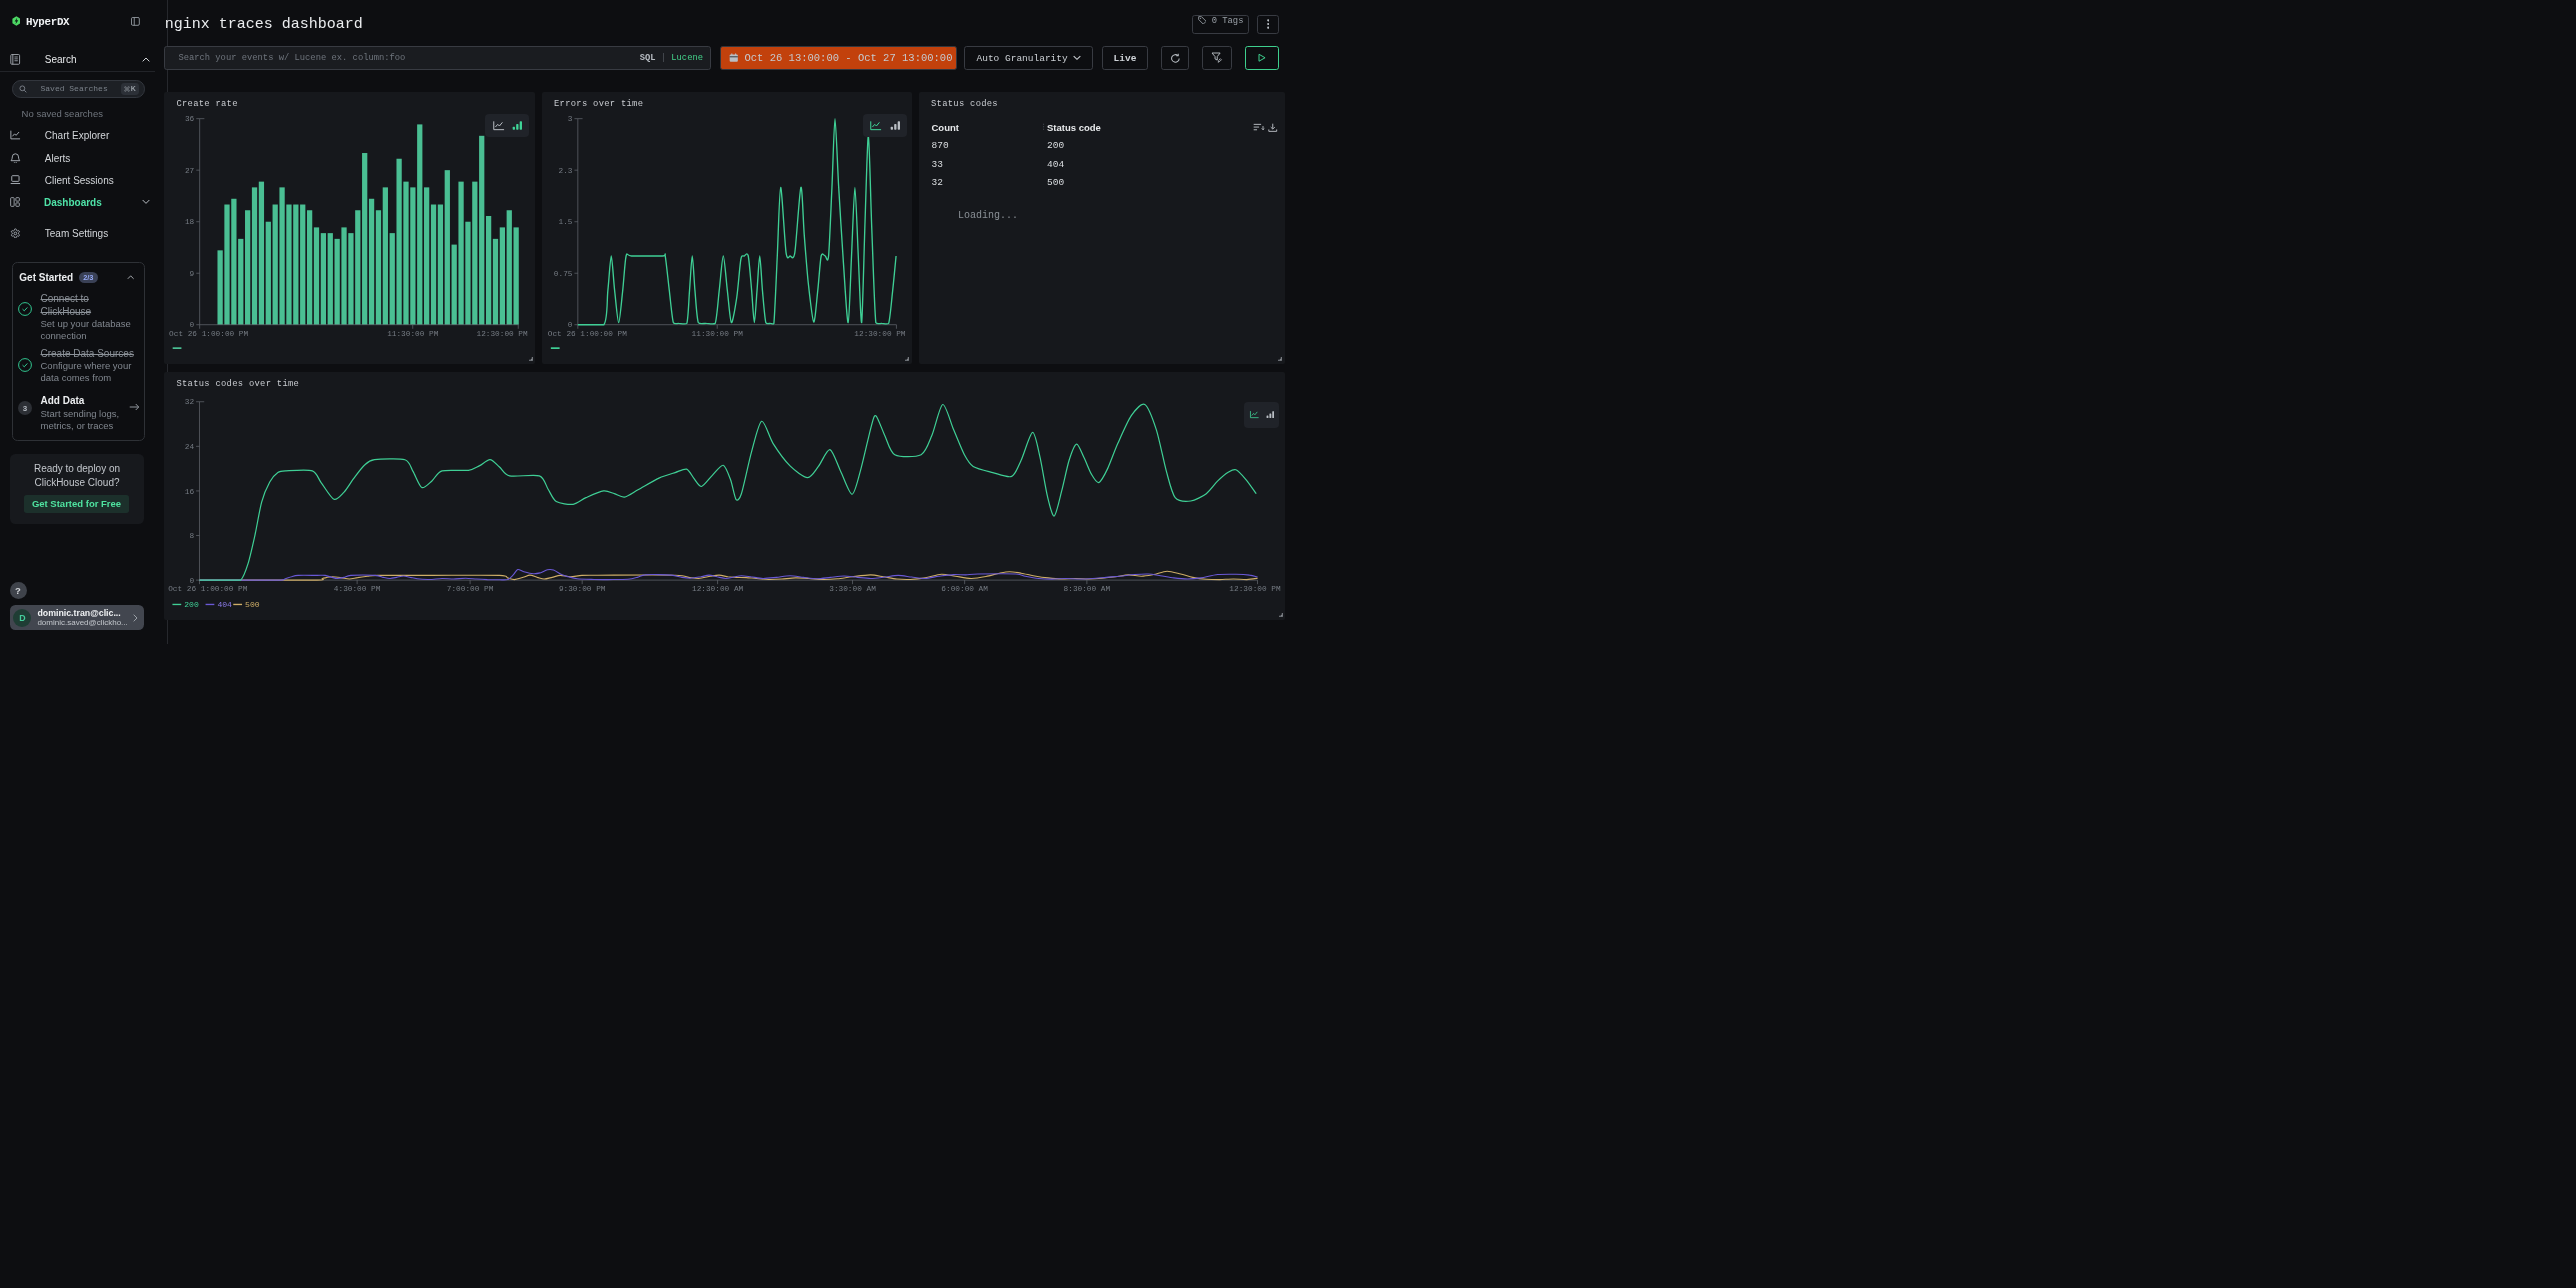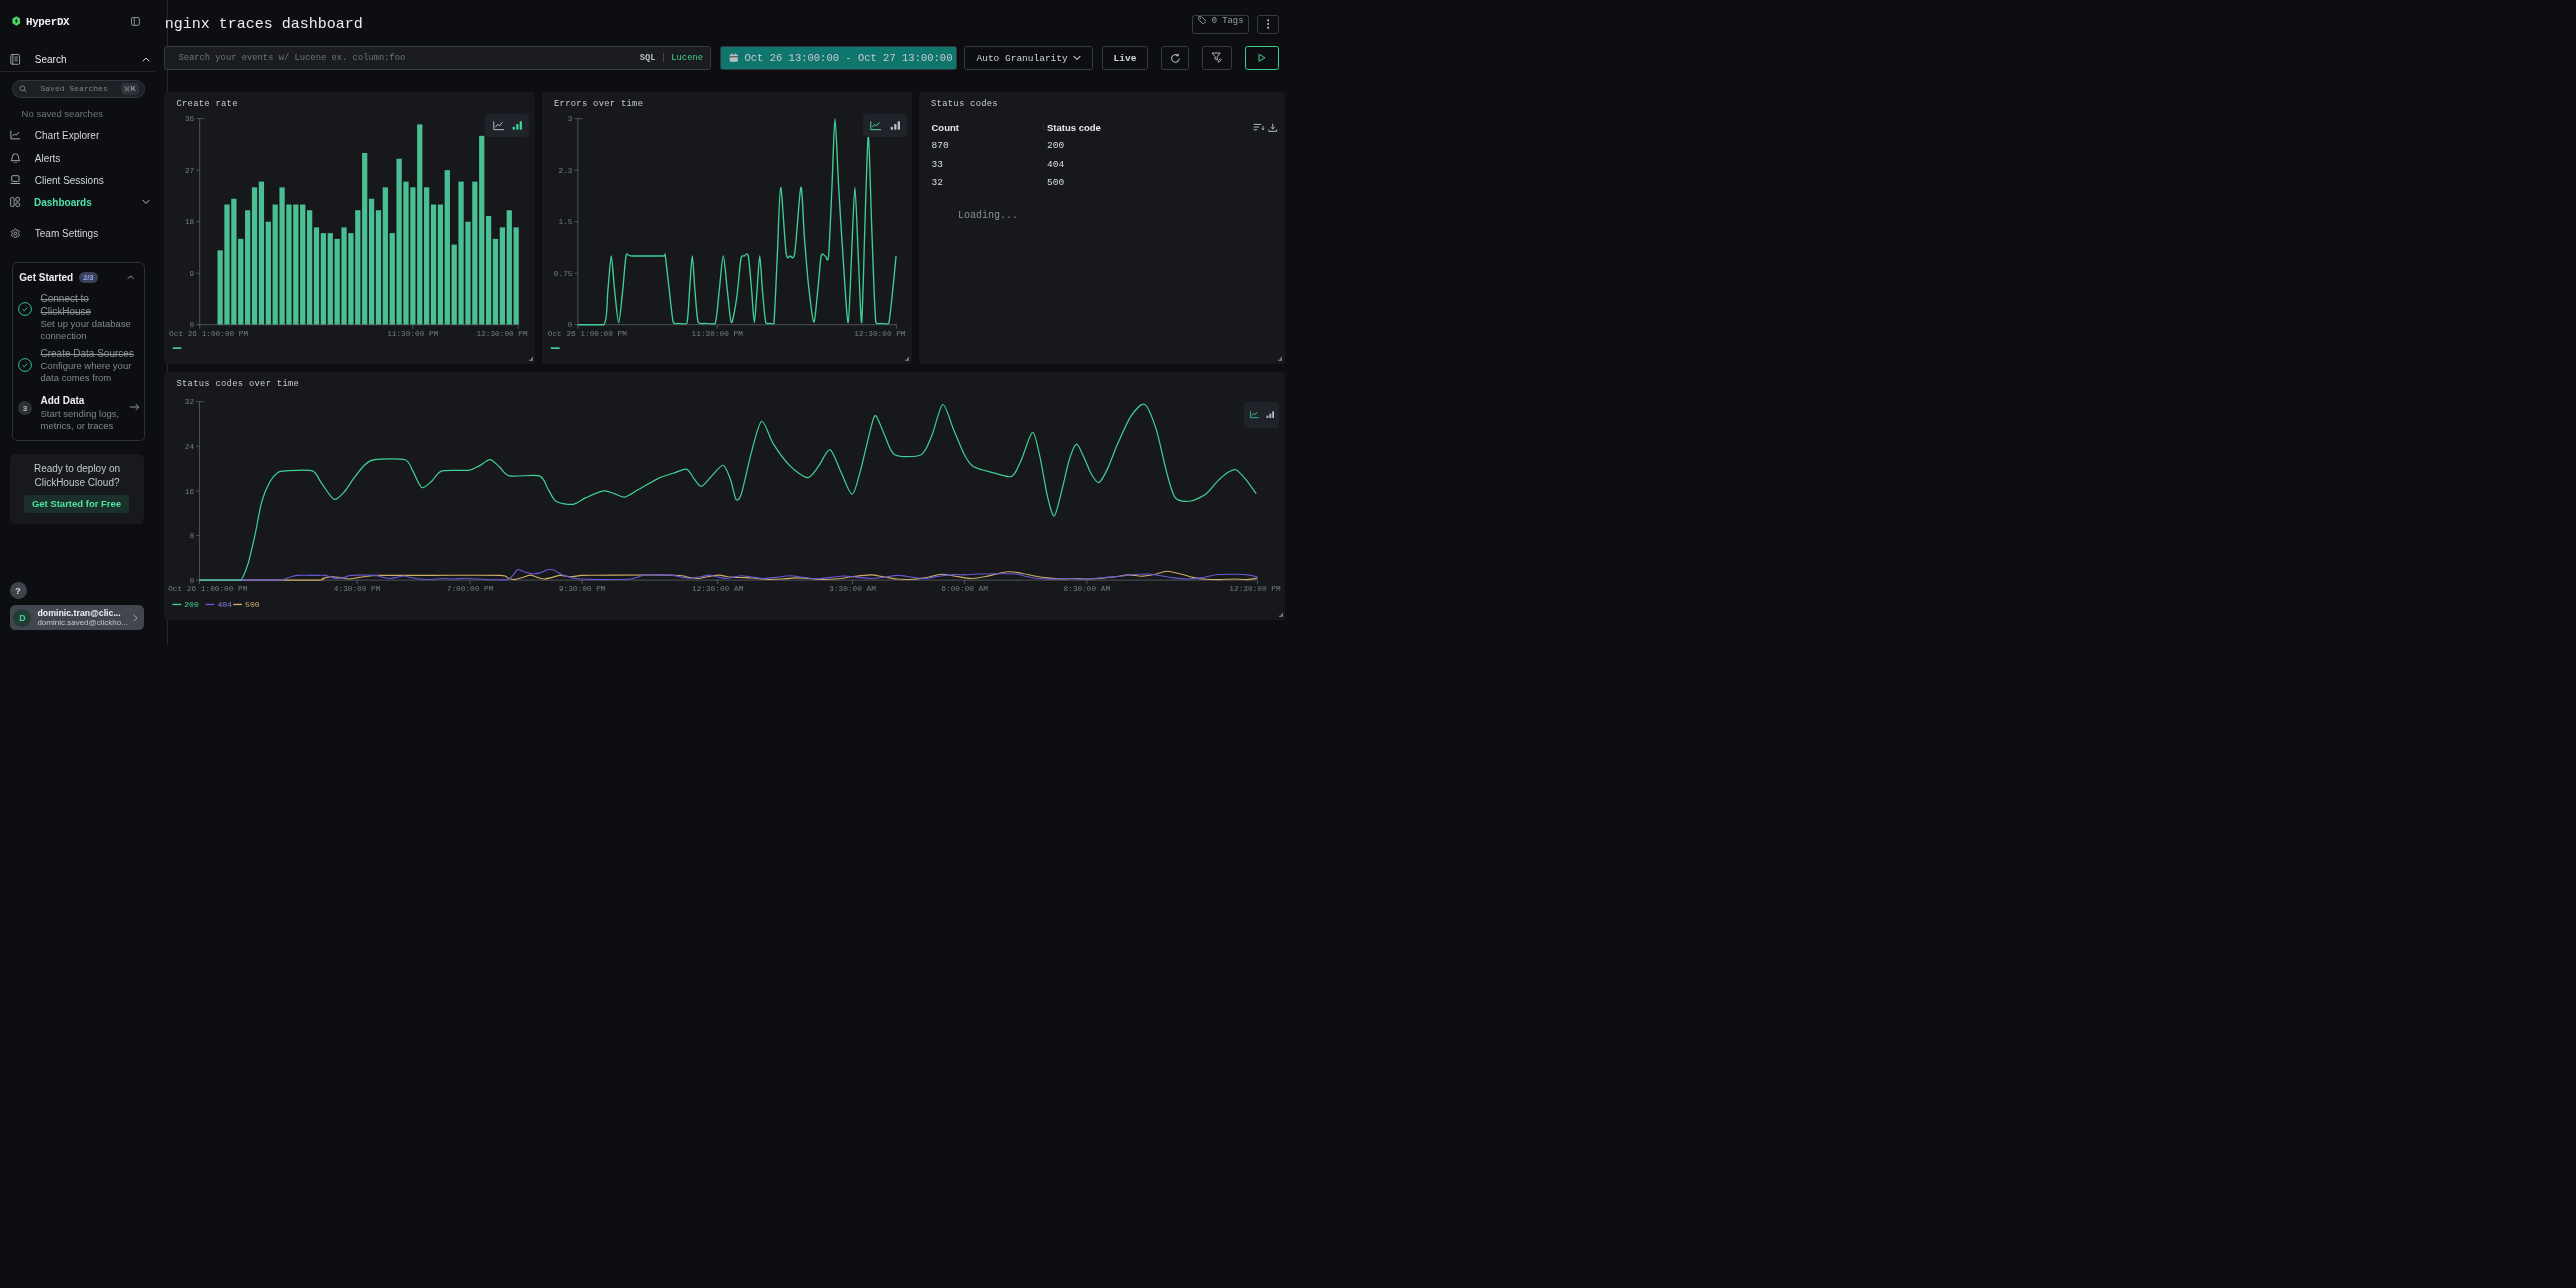--- a/index.html
+++ b/index.html
@@ -4,21 +4,21 @@
 html,body{width:1288px;height:644px;overflow:hidden;background:#0d0e11;font-family:"Liberation Sans",sans-serif;-webkit-font-smoothing:antialiased}
 .abs{position:absolute}
 .mono{font-family:"Liberation Mono",monospace}
 #sidebar{position:absolute;left:0;top:0;width:168px;height:644px;background:#0d0e11;border-right:0.7px solid #26282d}
 #main{position:absolute;left:156px;top:0;width:1132px;height:644px}
 .panel{position:absolute;background:#16181c;border-radius:2px}
 .ptitle{position:absolute;left:12px;top:7.4px;font-family:"Liberation Mono",monospace;font-size:8.8px;color:#c9ccd1;letter-spacing:0.3px}
 .togglebox{background:#202329;border-radius:4px;display:flex;align-items:center;justify-content:center}
 .navitem{position:absolute;left:0;width:155px;height:22px;display:flex;align-items:center}
 .navitem svg{margin-left:10px}
-.navitem .lbl{margin-left:14px;font-size:10px;color:#d3d6da}
+.navitem .lbl{margin-left:24px;font-size:10px;color:#d3d6da}
 .ctrl{position:absolute;top:46px;height:24px;border:0.7px solid #383b42;border-radius:2.7px;background:transparent;display:flex;align-items:center}
 </style></head><body>
 <div id="sidebar">
   <svg class="abs" style="left:11.5px;top:16px" width="8.8" height="10" viewBox="0 0 15 16">
       <path d="M7.5 0 L14.3 4 V12 L7.5 16 L0.7 12 V4 Z" fill="#4cd964"></path>
       <path d="M8.8 2.4 4.4 8.9 H7.1 L6 13.6 10.8 6.9 H7.9 Z" fill="#10241a"></path>
     </svg>
   <div class="abs mono" style="left:26px;top:15.5px;font-size:10.8px;font-weight:bold;color:#f1f3f5;letter-spacing:-0.3px">HyperDX</div>
   <svg class="abs" style="left:131px;top:17px" width="8.8" height="8.8" viewBox="0 0 13 13">
       <rect x="0.7" y="0.7" width="11.6" height="11.6" rx="2" stroke="#9aa0a7" stroke-width="1.3" fill="none"></rect>
@@ -153,21 +153,21 @@
         <circle cx="1.75" cy="2" r="1.6" fill="#b9bec4"></circle>
         <circle cx="1.75" cy="7.5" r="1.6" fill="#b9bec4"></circle>
         <circle cx="1.75" cy="13" r="1.6" fill="#b9bec4"></circle>
       </svg>
   </div>
 
   <div class="ctrl" style="left:8.4px;width:547px;background:#1a1c20">
     <span class="mono" style="margin-left:13px;font-size:8.8px;color:#6f757d">Search your events w/ Lucene ex. column:foo</span>
     <span class="mono abs" style="right:7.4px;font-size:8.8px;color:#50555c"><span style="color:#b7bcc2;font-weight:bold">SQL</span> | <span style="color:#44d48b">Lucene</span></span>
   </div>
-  <div class="ctrl" style="left:564px;width:237px;background:#0f766e;border-color:#33363c">
+  <div class="ctrl" style="left:564px;width:237px;background:#c2410c;border-color:#33363c">
     <svg style="margin-left:8px" width="9.5" height="9.5" viewBox="0 0 14 14">
         <rect x="1" y="2.2" width="12" height="10.8" rx="1.5" fill="#b9bec4"></rect>
         <rect x="3.4" y="0.5" width="1.6" height="3" rx="0.8" fill="#b9bec4"></rect>
         <rect x="9" y="0.5" width="1.6" height="3" rx="0.8" fill="#b9bec4"></rect>
         <line x1="1" y1="5.6" x2="13" y2="5.6" stroke="#1a1c20" stroke-width="1.2"></line>
       </svg>
     <span class="mono" style="margin-left:6px;font-size:10.5px;color:#c6cacf">Oct 26 13:00:00 - Oct 27 13:00:00</span>
   </div>
   <div class="ctrl" style="left:808px;width:129px">
     <span class="mono" style="margin-left:11.5px;font-size:9.5px;color:#ccd0d5">Auto Granularity</span>

